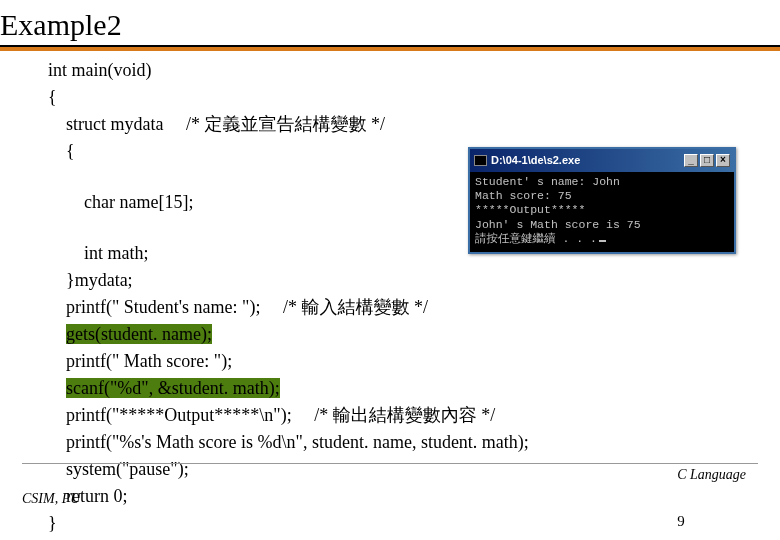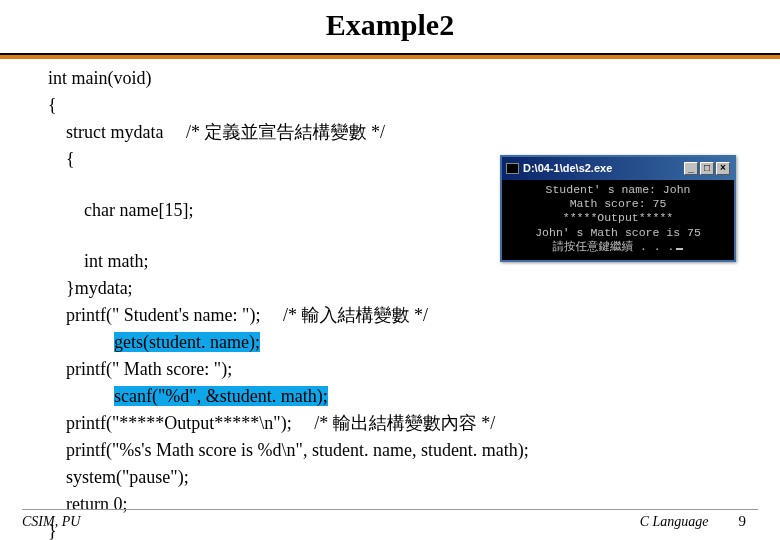--- a/index.html
+++ b/index.html
@@ -1,38 +1,38 @@
 <!DOCTYPE html>
 <html><head>
 <meta charset="utf-8">
 <style>
   * { margin: 0; padding: 0; box-sizing: border-box; }
   body { width: 780px; height: 540px; background: #fff; font-family: "Times New Roman", serif; position: relative; overflow: hidden; }
   .slide { width: 100%; height: 100%; position: relative; padding-top: 8px; }
-  .title { text-align: center; font-size: 30px; font-weight: bold; color: #000; margin-bottom: 11px; }
+  .title { text-align: left; font-size: 30px; font-weight: normal; color: #000; margin-bottom: 3px; }
   .divider-top { border-top: 2px solid #000; margin: 0; }
   .divider-accent { border-top: 4px solid #d97a1a; margin: 0 0 6px 0; }
   .content { padding: 0 48px; font-size: 18px; line-height: 1.5; color: #000; position: relative; }
   .code-line { white-space: pre; }
   .indent1 { padding-left: 18px; }
   .indent2 { padding-left: 36px; margin-top: 24px; }
-  .hl { background: #0ea5e9; display: inline; margin-left: 48px; }
+  .hl { background: #4d7c0f; display: inline; }
   .footer { position: absolute; bottom: 10px; left: 0; width: 100%; padding: 0 22px; }
   .footer-line { border-top: 1px solid #999; margin-bottom: 3px; }
   .footer-row { display: flex; justify-content: space-between; align-items: center; font-size: 14px; font-style: italic; }
   .footer-left { padding-left: 0; }
-  .footer-right { display: flex; gap: 30px; align-items: baseline; padding-right: 12px; }
+  .footer-right { display: flex; gap: 30px; align-items: baseline; padding-right: 12px; flex-direction: column; }
   .page-num { font-style: normal; font-size: 15px; }
-  .term { position: absolute; right: 44px; top: 90px; width: 236px; background: #000; border: 2px solid #3a6ea5; box-shadow: 1px 1px 3px rgba(0,0,0,0.4); }
+  .term { position: absolute; right: 44px; top: 90px; width: 268px; background: #000; border: 2px solid #3a6ea5; box-shadow: 1px 1px 3px rgba(0,0,0,0.4); }
   .term-titlebar { background: linear-gradient(to right, #0a246a, #3a6ea5); color: #fff; font-family: "Tahoma", sans-serif; font-size: 11px; font-weight: bold; padding: 3px 4px; display: flex; align-items: center; justify-content: space-between; }
   .term-title-left { display: flex; align-items: center; gap: 4px; }
   .term-icon { width: 13px; height: 11px; background: #000; border: 1px solid #888; display: inline-block; }
   .term-btns { display: flex; gap: 2px; }
   .term-btn { width: 14px; height: 13px; background: #c0c0c0; border: 1px solid #fff; border-right-color: #555; border-bottom-color: #555; font-size: 10px; line-height: 10px; text-align: center; color: #000; font-family: sans-serif; font-weight: bold; }
-  .term-body { padding: 3px 5px 6px 5px; color: #c0c0c0; font-family: "MS Gothic","Courier New",monospace; font-size: 11.5px; line-height: 1.25; white-space: pre; min-height: 78px; text-align: center; }
+  .term-body { padding: 3px 5px 6px 5px; color: #c0c0c0; font-family: "MS Gothic","Courier New",monospace; font-size: 11.5px; line-height: 1.25; white-space: pre; min-height: 78px; }
   .cursor { display:inline-block; width:7px; height:2px; background:#c0c0c0; vertical-align: baseline; margin-left:2px; }
 </style>
 </head>
 <body>
 
 <div class="slide">
   <div class="title">Example2</div>
   <div class="divider-top"></div>
   <div class="divider-accent"></div>
 

